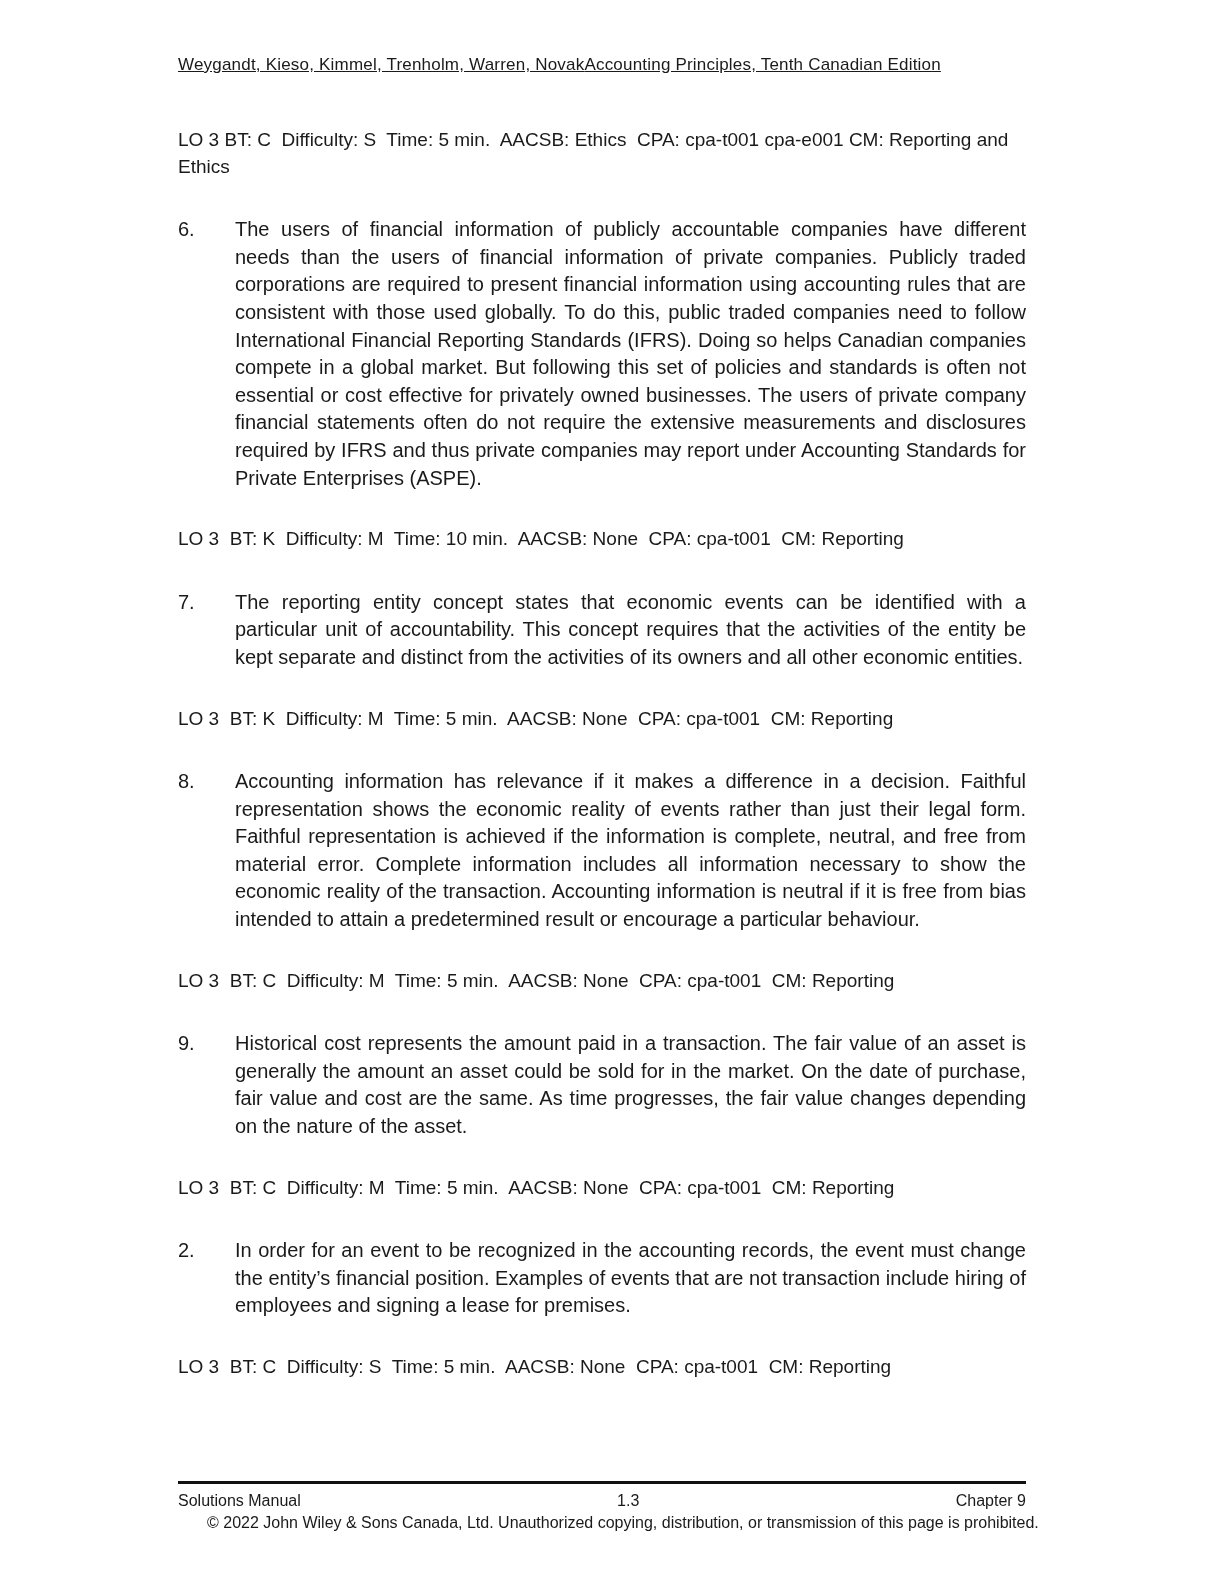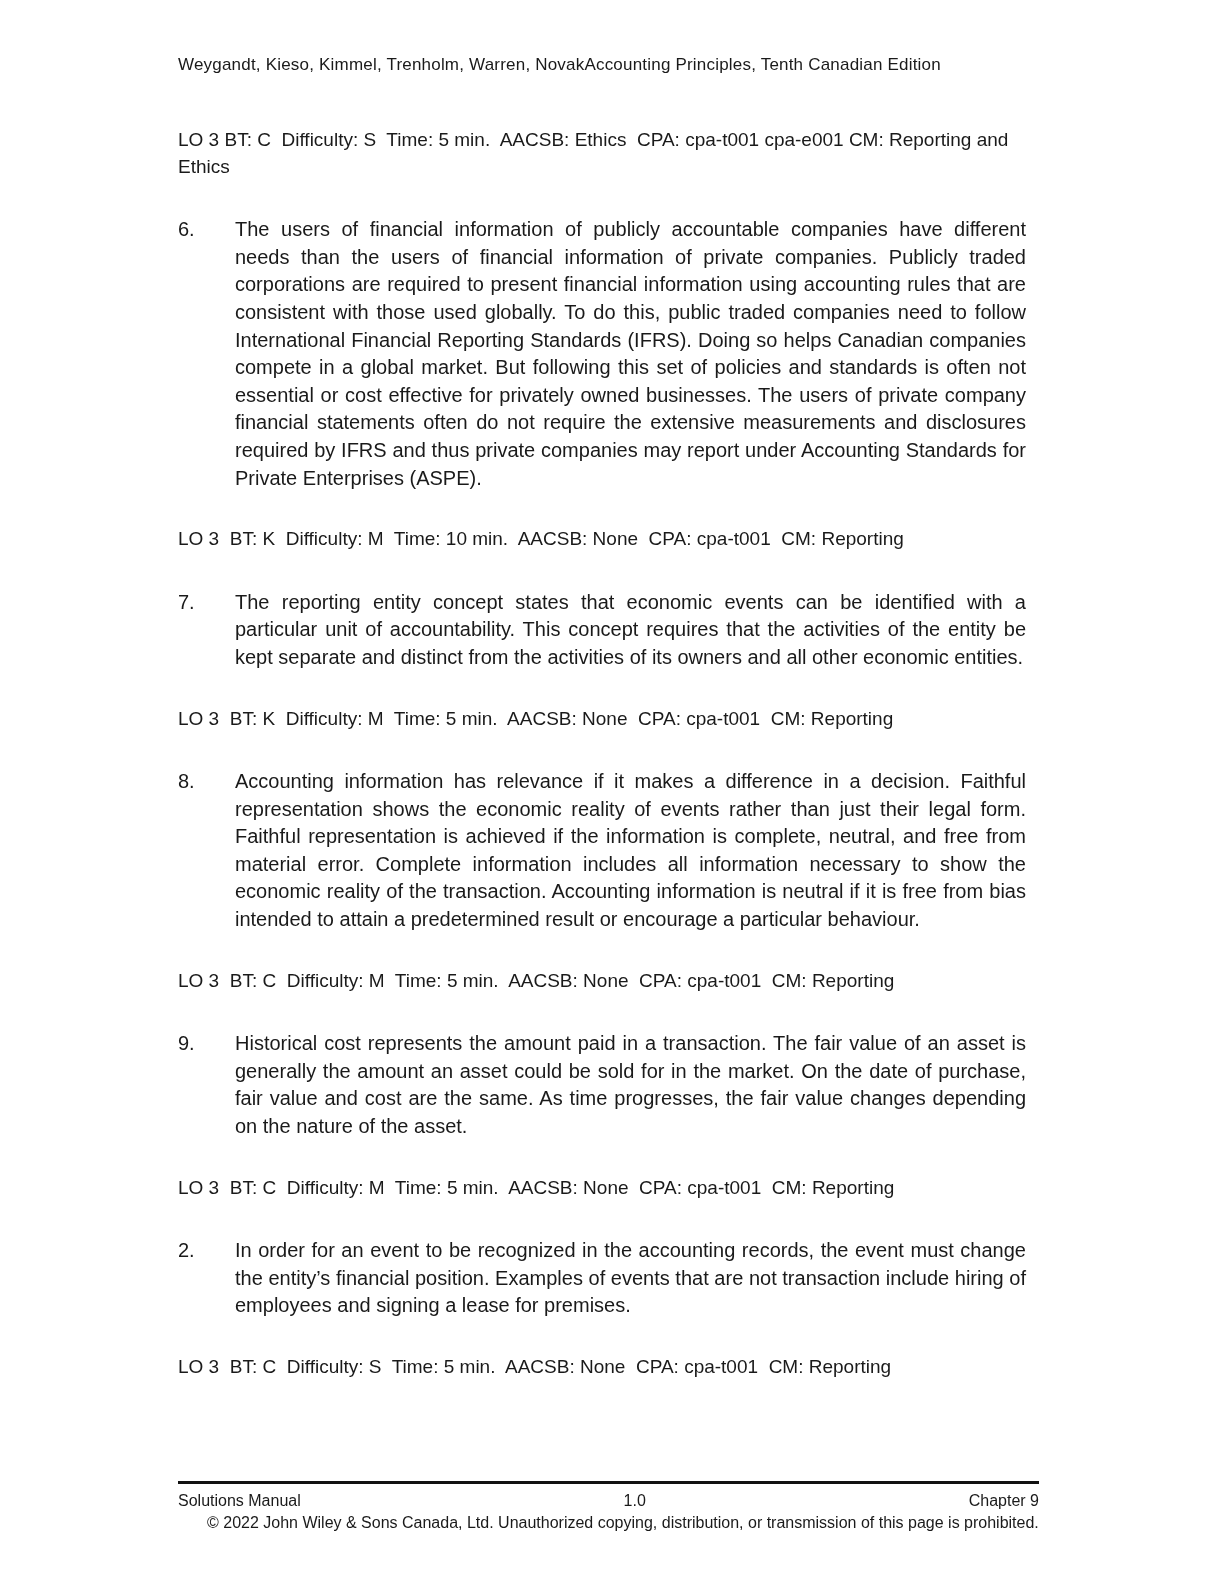--- a/index.html
+++ b/index.html
@@ -18,20 +18,21 @@
     box-sizing: border-box;
     padding: 55px 198px 0 178px;
     overflow: hidden;
   }
   .running-head {
     display: flex;
     align-items: baseline;
     font-size: 17px;
     letter-spacing: 0.2px;
     margin-bottom: 52px;
+    text-decoration: underline;
   }
   .running-head .authors { white-space: nowrap; }
   .running-head .book   { white-space: nowrap; }
 
   .meta-line {
     font-size: 19px;
     line-height: 1.4;
     white-space: pre-wrap;
     margin: 0 0 30px 0;
   }
@@ -53,21 +54,21 @@
   .qa-item .body {
     flex: 1 1 auto;
     font-size: 20px;
     line-height: 1.38;
     text-align: justify;
   }
 
   .footer {
     position: absolute;
     left: 178px;
-    right: 185px;
+    right: 198px;
     bottom: 52px;
   }
   .footer-rule {
     border-top: 3px solid #111111;
     margin-bottom: 8px;
   }
   .footer-row {
     display: flex;
     justify-content: space-between;
     align-items: baseline;
@@ -119,19 +120,19 @@
   <div class="qa-item">
     <div class="num">2.</div>
     <div class="body">In order for an event to be recognized in the accounting records, the event must change the entity’s financial position. Examples of events that are not transaction include hiring of employees and signing a lease for premises.</div>
   </div>
   <div class="meta-line after-item">LO 3  BT: C  Difficulty: S  Time: 5 min.  AACSB: None  CPA: cpa-t001  CM: Reporting</div>
 
   <div class="footer">
     <div class="footer-rule"></div>
     <div class="footer-row">
       <span>Solutions Manual</span>
-      <span>1.0</span>
+      <span>1.3</span>
       <span>Chapter 9</span>
     </div>
     <div class="footer-copyright">© 2022 John Wiley &amp; Sons Canada, Ltd. Unauthorized copying, distribution, or transmission of this page is prohibited.</div>
   </div>
 
 </div>
 
 </body></html>

